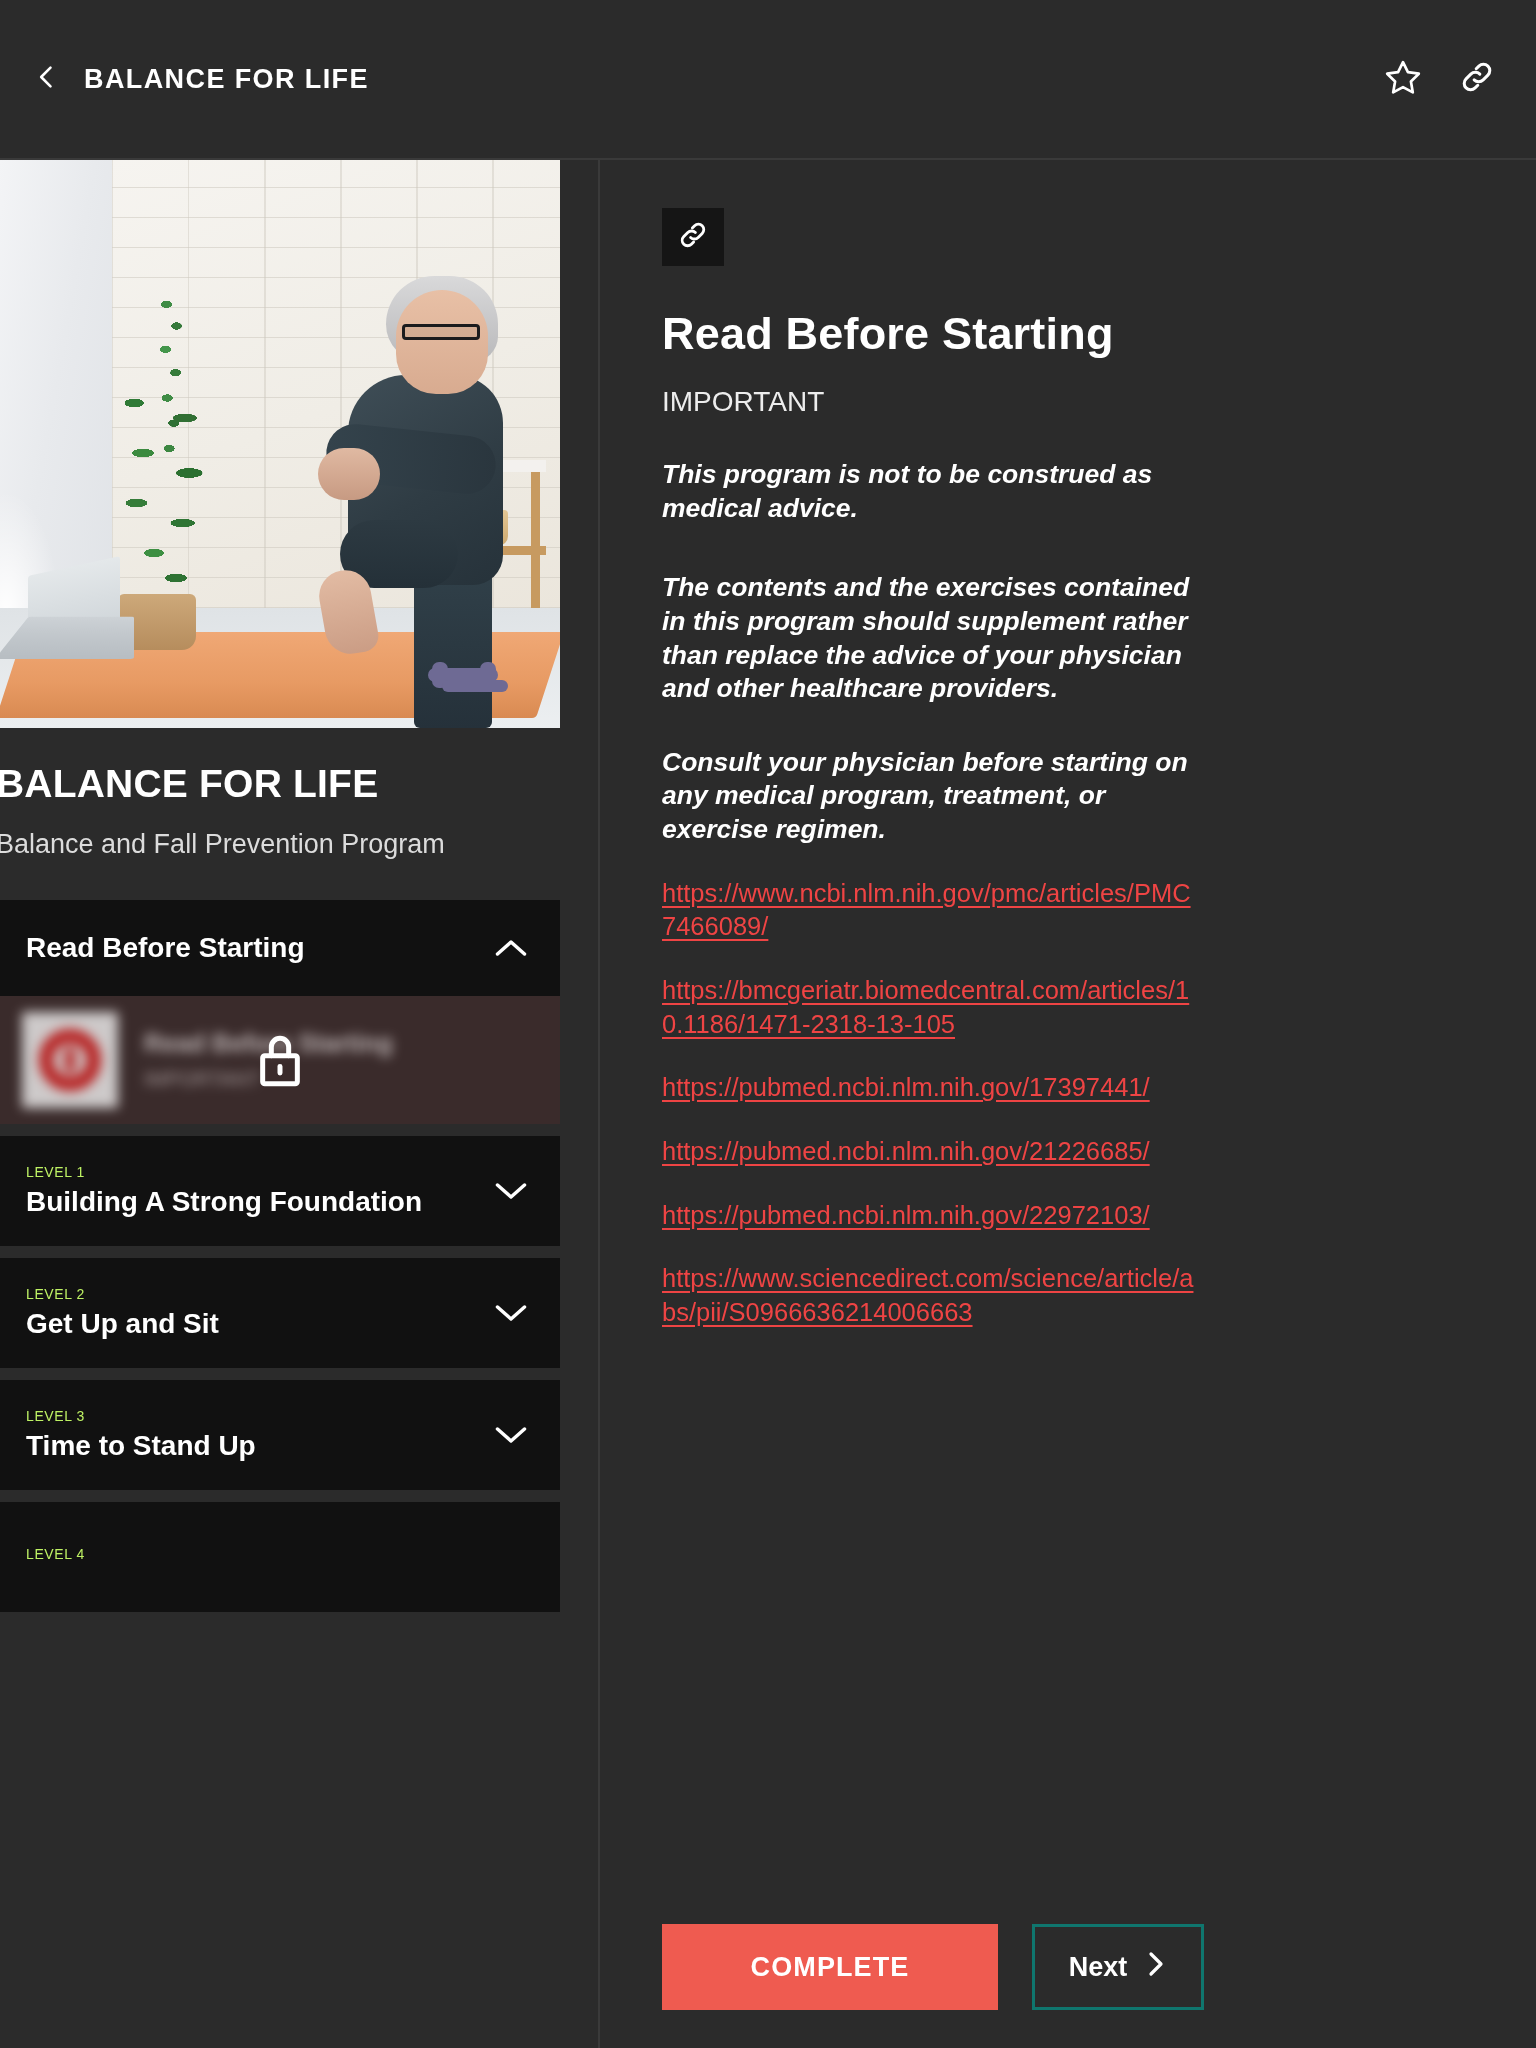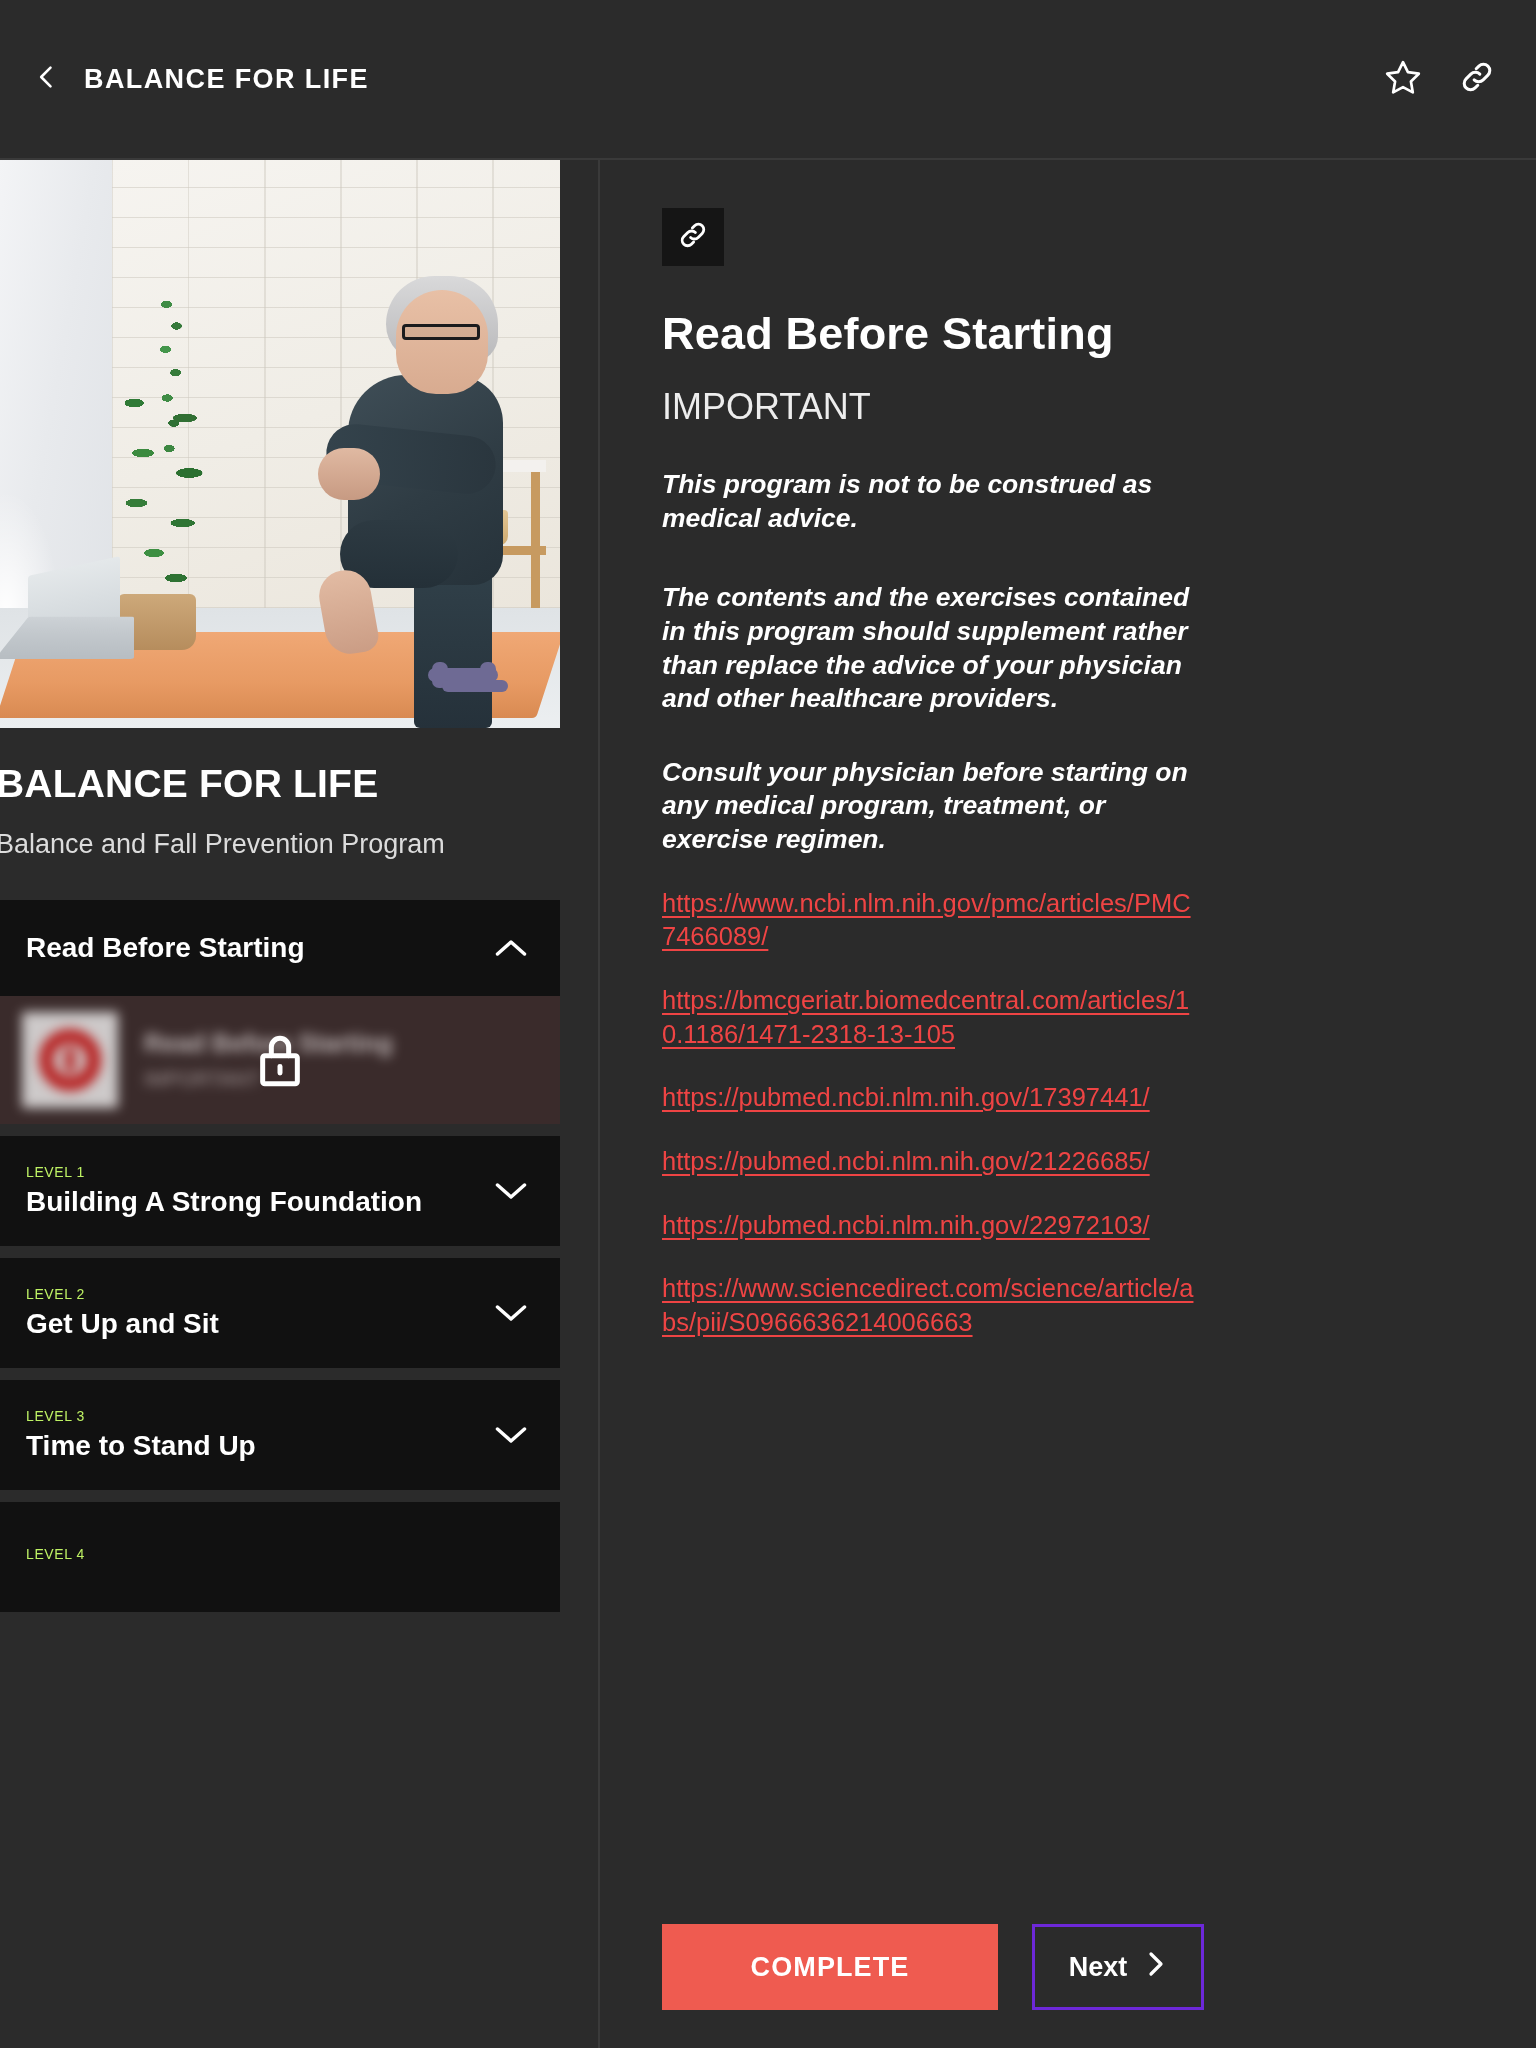--- a/index.html
+++ b/index.html
@@ -289,21 +289,21 @@
     width: 62px; height: 58px; background: #151515;
     display: flex; align-items: center; justify-content: center;
     cursor: pointer;
   }
   #link-chip svg { width: 32px; height: 32px; }
   #content-title {
     color: #ffffff; font-size: 45px; font-weight: 700;
     margin-top: 42px; letter-spacing: .2px;
   }
   #content-eyebrow {
-    color: #ededed; font-size: 36px; font-weight: 400;
+    color: #ededed; font-size: 28px; font-weight: 400;
     margin-top: 26px;
   }
   .disclaimer {
     color: #ffffff; font-size: 26.5px; font-weight: 700;
     font-style: italic; line-height: 1.27;
     margin-top: 46px;
     max-width: 540px;
   }
   .disclaimer.gap2 { margin-top: 40px; }
   #refs-heading {
@@ -329,21 +329,21 @@
     width: 336px; height: 86px;
     background: #ef5b50;
     color: #ffffff; font-size: 27px; font-weight: 700;
     letter-spacing: 1.1px;
     display: flex; align-items: center; justify-content: center;
     border: none; cursor: pointer;
   }
   #next-btn {
     width: 172px; height: 86px;
     background: transparent;
-    border: 3px solid #6d28d9;
+    border: 3px solid #0f766e;
     color: #ffffff; font-size: 27px; font-weight: 700;
     display: flex; align-items: center; justify-content: center; gap: 18px;
     cursor: pointer;
   }
   #next-btn svg { width: 22px; height: 30px; }
 </style>
 </head>
 <body>
 
 <div id="topbar">

